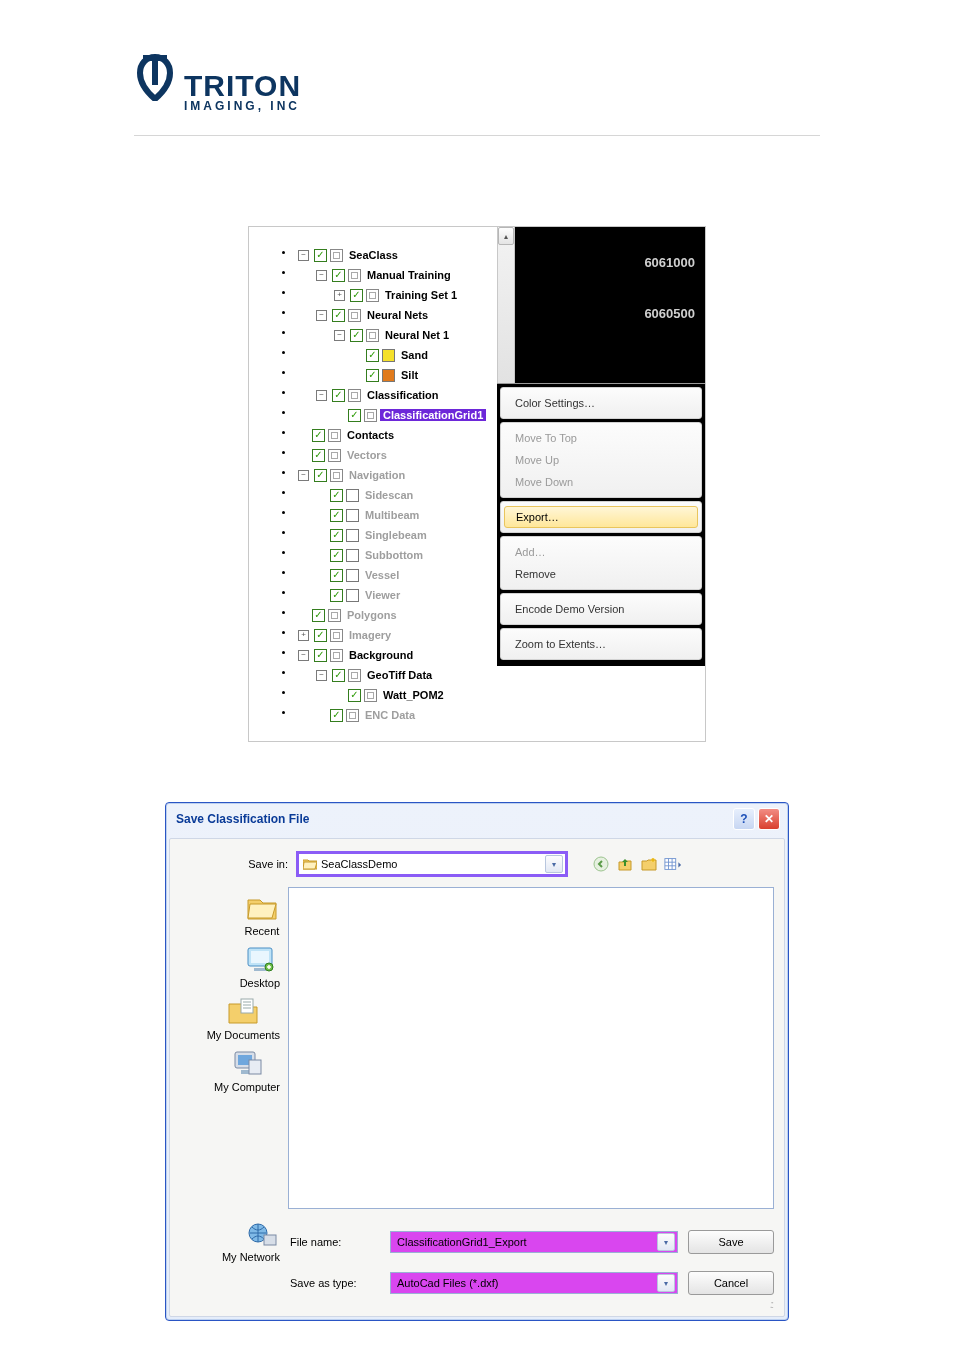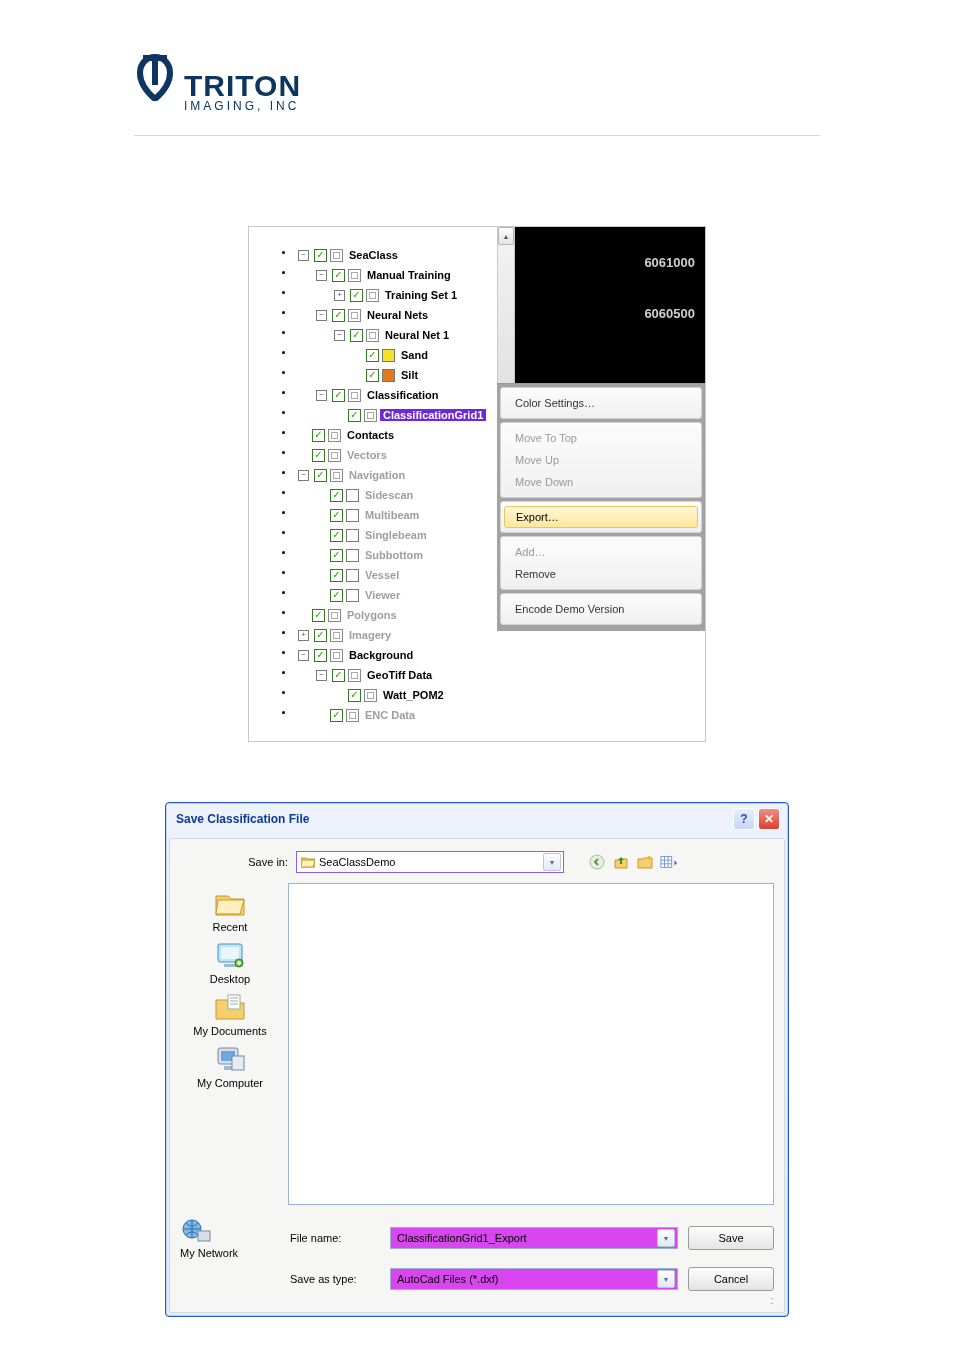--- a/index.html
+++ b/index.html
@@ -30,21 +30,21 @@
     color: #0d3560;
     letter-spacing: 1px;
     line-height: 0.9;
     margin-top: 32px;
   }
   .logo-text .t2 {
     font-family: Arial, sans-serif;
     font-size: 12px;
     color: #0d3560;
     letter-spacing: 3px;
-    font-weight: 400;
+    font-weight: 700;
   }
   .hr {
     border: none;
     border-top: 1px solid #d6d6d6;
     margin: 12px 134px 90px 134px;
   }
 
   
   .shot1 {
     margin: 0 auto;
@@ -124,21 +124,21 @@
     flex:1; background:#000; color:#cfcfcf; font-family:Arial,sans-serif;
     font-size:13px; font-weight:600;
     display:flex; flex-direction:column; align-items:flex-start; justify-content:flex-start;
     padding: 28px 10px 0 0; gap: 36px;
     text-align:right;
   }
   .map-black div{ width:100%; text-align:right; }
 
   .ctx-menu {
     border-top:1px solid #9a9a9a;
-    background:#a3a3a3;
+    background:#000000;
     padding: 3px;
     display:flex; flex-direction:column;
   }
   .ctx-menu .grp {
     background: linear-gradient(#fcfcfc,#f0f0f0);
     border:1px solid #d2d2d2;
     border-radius:3px;
     margin-bottom:3px;
     padding: 4px 0;
   }
@@ -185,41 +185,41 @@
     border-radius:2px;
     padding: 8px 10px 6px 10px;
     display:flex; flex-direction:column;
   }
   .savein-row{
     display:flex; align-items:center; gap:8px; padding: 4px 2px 10px 48px;
   }
   .savein-row label{ width:60px; text-align:right; color:#000; }
   .combo{
     flex: 0 0 260px;
-    height:20px; border:1px solid #8b5cf6; background:#fff;
+    height:20px; border:3px solid #8b5cf6; background:#fff;
     display:flex; align-items:center; padding:0 2px 0 4px; gap:4px;
   }
   .combo .folder-ic{
     width:14px; height:12px;
   }
   .combo .txt{ flex:1; }
   .combo .dd{
     width:16px; height:16px; border:1px solid #b8c6de; border-radius:2px;
     background:linear-gradient(#fdfdfd,#e2e8f4);
     display:flex; align-items:center; justify-content:center; font-size:8px; color:#4a6aa5;
   }
   .toolbar-icons{ display:flex; align-items:center; gap:6px; margin-left:16px; }
   .tic{ width:18px; height:18px; display:flex; align-items:center; justify-content:center;
         border-radius:2px; }
 
   .dlg-main{
     display:flex; gap:8px;
   }
   .places{
-    width:100px; display:flex; flex-direction:column; align-items:center; gap:6px;
+    width:100px; display:flex; flex-direction:column; align-items:flex-end; gap:6px;
     padding: 4px 0;
   }
   .place{
     display:flex; flex-direction:column; align-items:center; gap:2px;
     font-size:11px; color:#000;
   }
   .place .picon{ width:36px; height:32px; display:flex; align-items:center; justify-content:center; }
   .file-area{
     flex:1; background:#fff; border:1px solid #9ab0d4; min-height:320px;
   }
@@ -227,21 +227,21 @@
     padding: 8px 0 0 0;
   }
   .brow{
     display:grid;
     grid-template-columns: 100px 90px 1fr 86px;
     align-items:center;
     gap:10px;
     padding: 4px 0;
   }
   .brow .lead{
-    display:flex; flex-direction:column; align-items:flex-start; font-size:11px;
+    display:flex; flex-direction:column; align-items:flex-end; font-size:11px;
   }
   .brow .lead .picon{ width:34px; height:30px; }
   .brow label{ text-align:left; }
   .fcombo{
     height:20px; border:1px solid #9ab0d4; background:#d946ef;
     display:flex; align-items:center; padding:0 2px 0 6px;
   }
   .fcombo .txt{ flex:1; }
   .fcombo .dd{
     width:16px; height:16px; border:1px solid #b8c6de; border-radius:2px;
@@ -527,20 +527,23 @@
           </div>
           <div class="grp">
             <div class="item hover">Export…</div>
           </div>
           <div class="grp">
             <div class="item dim">Add…</div>
             <div class="item">Remove</div>
           </div>
           <div class="grp">
             <div class="item">Encode Demo Version</div>
+          </div>
+          <div class="grp">
+            <div class="item">Zoom to Extents…</div>
           </div>
         </div>
     </div>
   </div>
 
   <div class="shot2">
     <div class="dlg-titlebar">
       <span>Save Classification File</span>
       <span class="spacer"></span>
       <span class="tb-btn tb-help">?</span>

